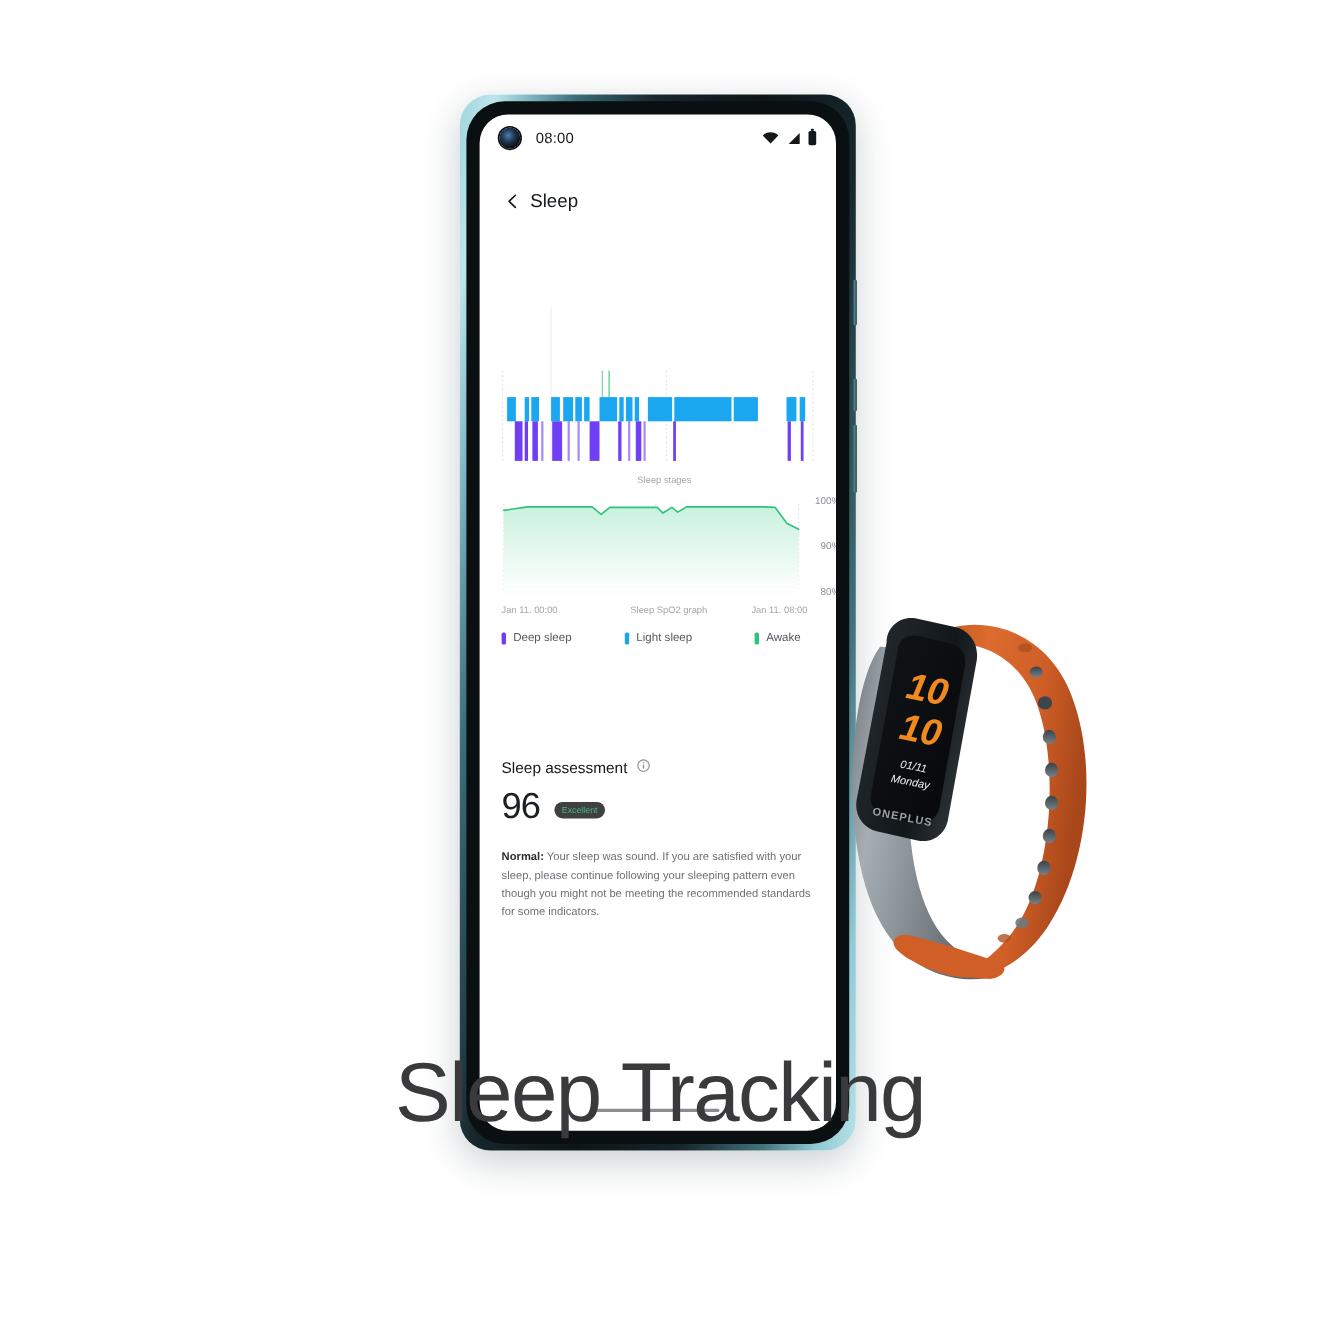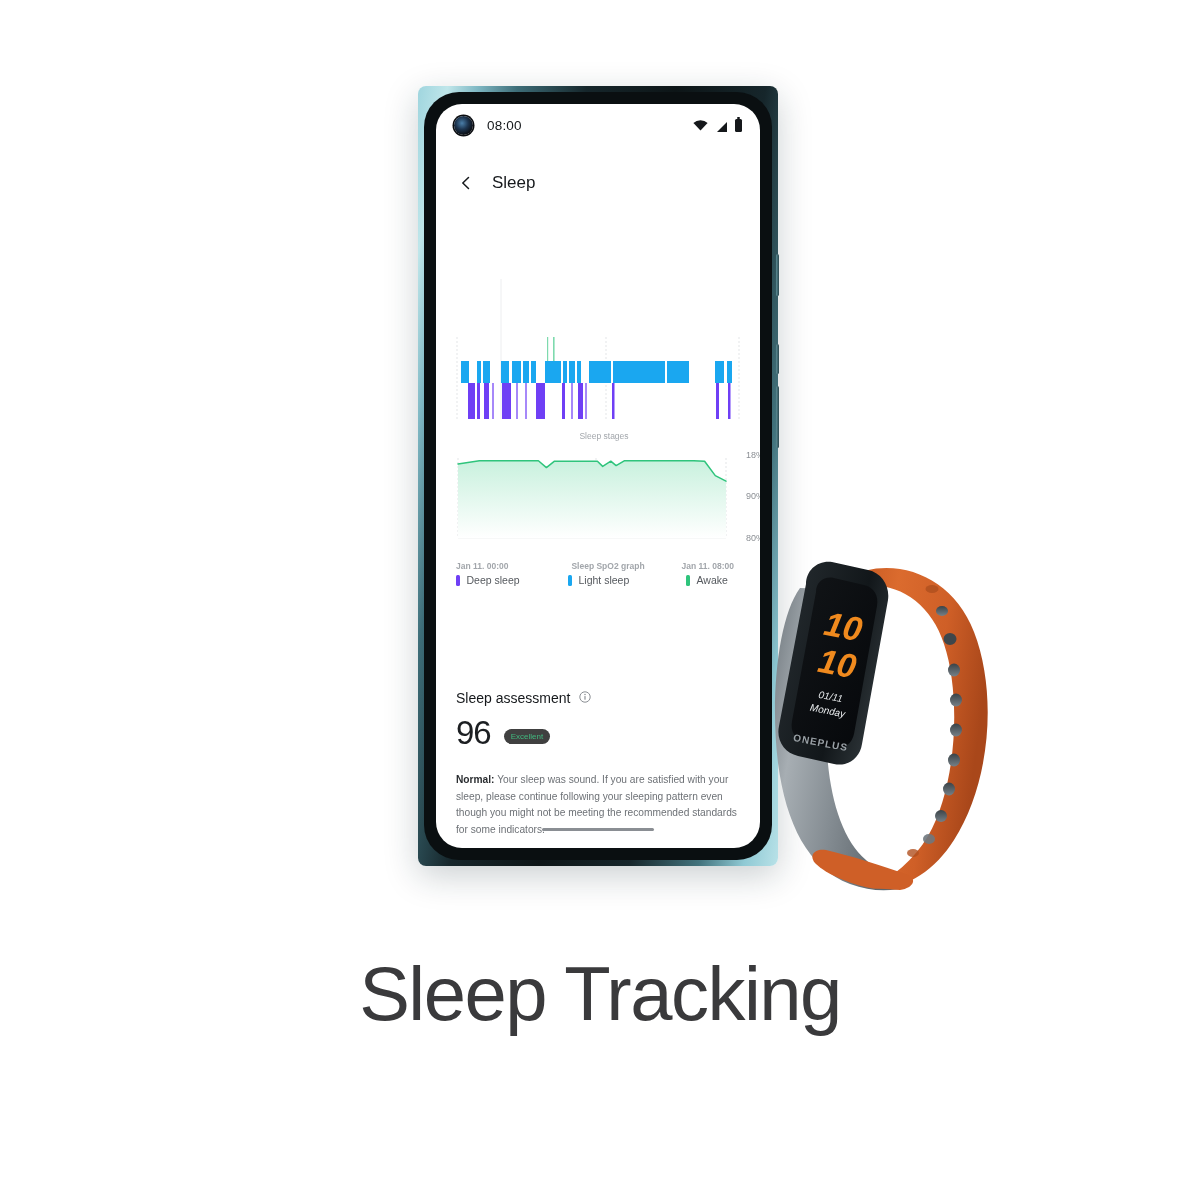--- a/index.html
+++ b/index.html
@@ -5,22 +5,22 @@
   html,body{margin:0;padding:0;}
   body{
     width:1200px;height:1200px;background:#ffffff;
     font-family:"Liberation Sans","DejaVu Sans",sans-serif;
     overflow:hidden;position:relative;
   }
   .stage{position:absolute;inset:0;}
 
   
   .phone{
-    position:absolute;left:418px;top:86px;width:360px;height:780px;
-    border-radius:8px;
+    position:absolute;left:418px;top:86px;width:360px;height:960px;
+    border-radius:28px;
     background:linear-gradient(100deg,#9fd5de 0%,#bfe6ea 6%,#7fb8c4 12%,#3d6d78 20%,#16262b 34%,#0d1517 52%,#16262b 70%,#42737d 84%,#8fc9d4 93%,#b9e2e8 100%);
     box-shadow:0 10px 34px rgba(20,40,50,.22);
   }
   .phone-inner{
     position:absolute;left:6px;top:6px;right:6px;bottom:6px;
     border-radius:35px;background:#0a0f11;
   }
   .screen{
     position:absolute;left:12px;top:12px;right:12px;bottom:12px;
     border-radius:26px;background:#ffffff;overflow:hidden;
@@ -48,41 +48,41 @@
   .st-right{margin-left:auto;display:flex;align-items:center;gap:7px;}
   .ic-wifi{width:15px;height:11px;position:relative;}
   .ic-wifi svg{display:block;}
   .ic-sig{width:13px;height:12px;}
   .ic-bat{width:7px;height:13px;border-radius:1.5px;background:#15181b;position:relative;}
   .ic-bat:before{content:"";position:absolute;left:2px;top:-2px;width:3px;height:2px;background:#15181b;border-radius:1px;}
 
   
   .navrow{position:absolute;top:62px;left:0;width:100%;height:34px;display:flex;align-items:center;padding-left:22px;box-sizing:border-box;}
   .back-ic{width:16px;height:16px;display:block;}
-  .nav-title{font-size:17px;color:#16191c;margin-left:18px;}
+  .nav-title{font-size:17px;color:#16191c;margin-left:8px;}
 
   
   .tabs{position:absolute;top:112px;left:0;width:100%;display:flex;padding-left:46px;box-sizing:border-box;}
   .tab{font-size:15px;color:#8d9196;width:75px;text-align:left;position:relative;padding-bottom:10px;cursor:pointer;}
   .tab.active{color:#15181b;}
   .tab.active:after{content:"";position:absolute;left:1px;bottom:0;width:18px;height:2.5px;background:#15181b;border-radius:2px;}
 
   
   .stages-wrap{position:absolute;left:18px;top:175px;width:300px;height:170px;}
   .stages-svg{display:block;}
   .stages-cap{position:absolute;left:0;top:152px;width:100%;text-align:center;font-size:8.5px;color:#a2a6ab;}
 
   
   .spo2-wrap{position:absolute;left:18px;top:350px;width:308px;height:110px;}
   .spo2-svg{display:block;}
   .ax-lab{position:absolute;font-size:9px;color:#8b8f94;}
   .ax-100{right:-2px;top:-4px;}
   .ax-90{right:-2px;top:37px;}
   .ax-80{right:-2px;top:79px;margin-left:23px;}
-  .xlab{position:absolute;top:107px;font-size:8.5px;color:#a2a6ab;font-weight:bold;}
+  .xlab{position:absolute;top:95px;font-size:8.5px;color:#a2a6ab;}
   .xlab.l{left:2px;}
   .xlab.c{left:50%;transform:translateX(-50%);}
   .xlab.r{right:28px;}
 
   
   .legend{position:absolute;left:20px;top:470px;width:300px;display:flex;}
   .lg{display:flex;align-items:center;font-size:10.5px;color:#55595e;}
   .lg .sw{width:3.5px;height:11px;border-radius:1.5px;margin-right:7px;}
   .lg.a{width:112px;}
   .lg.b{width:118px;}
@@ -210,21 +210,21 @@
               </linearGradient>
             </defs>
             <line x1="4" y1="4" x2="4" y2="84" stroke="#e3e5e7" stroke-width="1" stroke-dasharray="2 2"></line>
             <line x1="142" y1="4" x2="142" y2="84" stroke="#e3e5e7" stroke-width="1" stroke-dasharray="2 2"></line>
             <line x1="272" y1="4" x2="272" y2="84" stroke="#e3e5e7" stroke-width="1" stroke-dasharray="2 2"></line>
             <line x1="4" y1="44" x2="272" y2="44" stroke="#f0f1f2" stroke-width="1"></line>
             <line x1="4" y1="84" x2="272" y2="84" stroke="#f0f1f2" stroke-width="1"></line>
             <path d="M 4.0 10.0 L 25.4 6.8 L 84.4 6.8 L 92.4 13.6 L 100.5 7.2 L 143.4 7.2 L 148.7 12.4 L 156.8 7.2 L 162.1 11.6 L 170.2 6.8 L 239.8 6.8 L 250.6 7.2 L 261.3 21.6 L 272.0 27.2 L 272.0 84 L 4 84 Z" fill="url(#sp2fill)"></path>
             <path d="M 4.0 10.0 L 25.4 6.8 L 84.4 6.8 L 92.4 13.6 L 100.5 7.2 L 143.4 7.2 L 148.7 12.4 L 156.8 7.2 L 162.1 11.6 L 170.2 6.8 L 239.8 6.8 L 250.6 7.2 L 261.3 21.6 L 272.0 27.2" fill="none" stroke="#2fc47c" stroke-width="1.5" stroke-linejoin="round" stroke-linecap="round"></path>
           </svg>
-          <div class="ax-lab ax-100">18%</div>
+          <div class="ax-lab ax-100">100%</div>
           <div class="ax-lab ax-90">90%</div>
           <div class="ax-lab ax-80">80%</div>
           <div class="xlab l">Jan 11. 00:00</div>
           <div class="xlab c">Sleep SpO2 graph</div>
           <div class="xlab r">Jan 11.  08:00</div>
         </div>
 
         <div class="legend">
           <div class="lg a">
             <span class="sw" style="background:#6f3ff5"></span>

